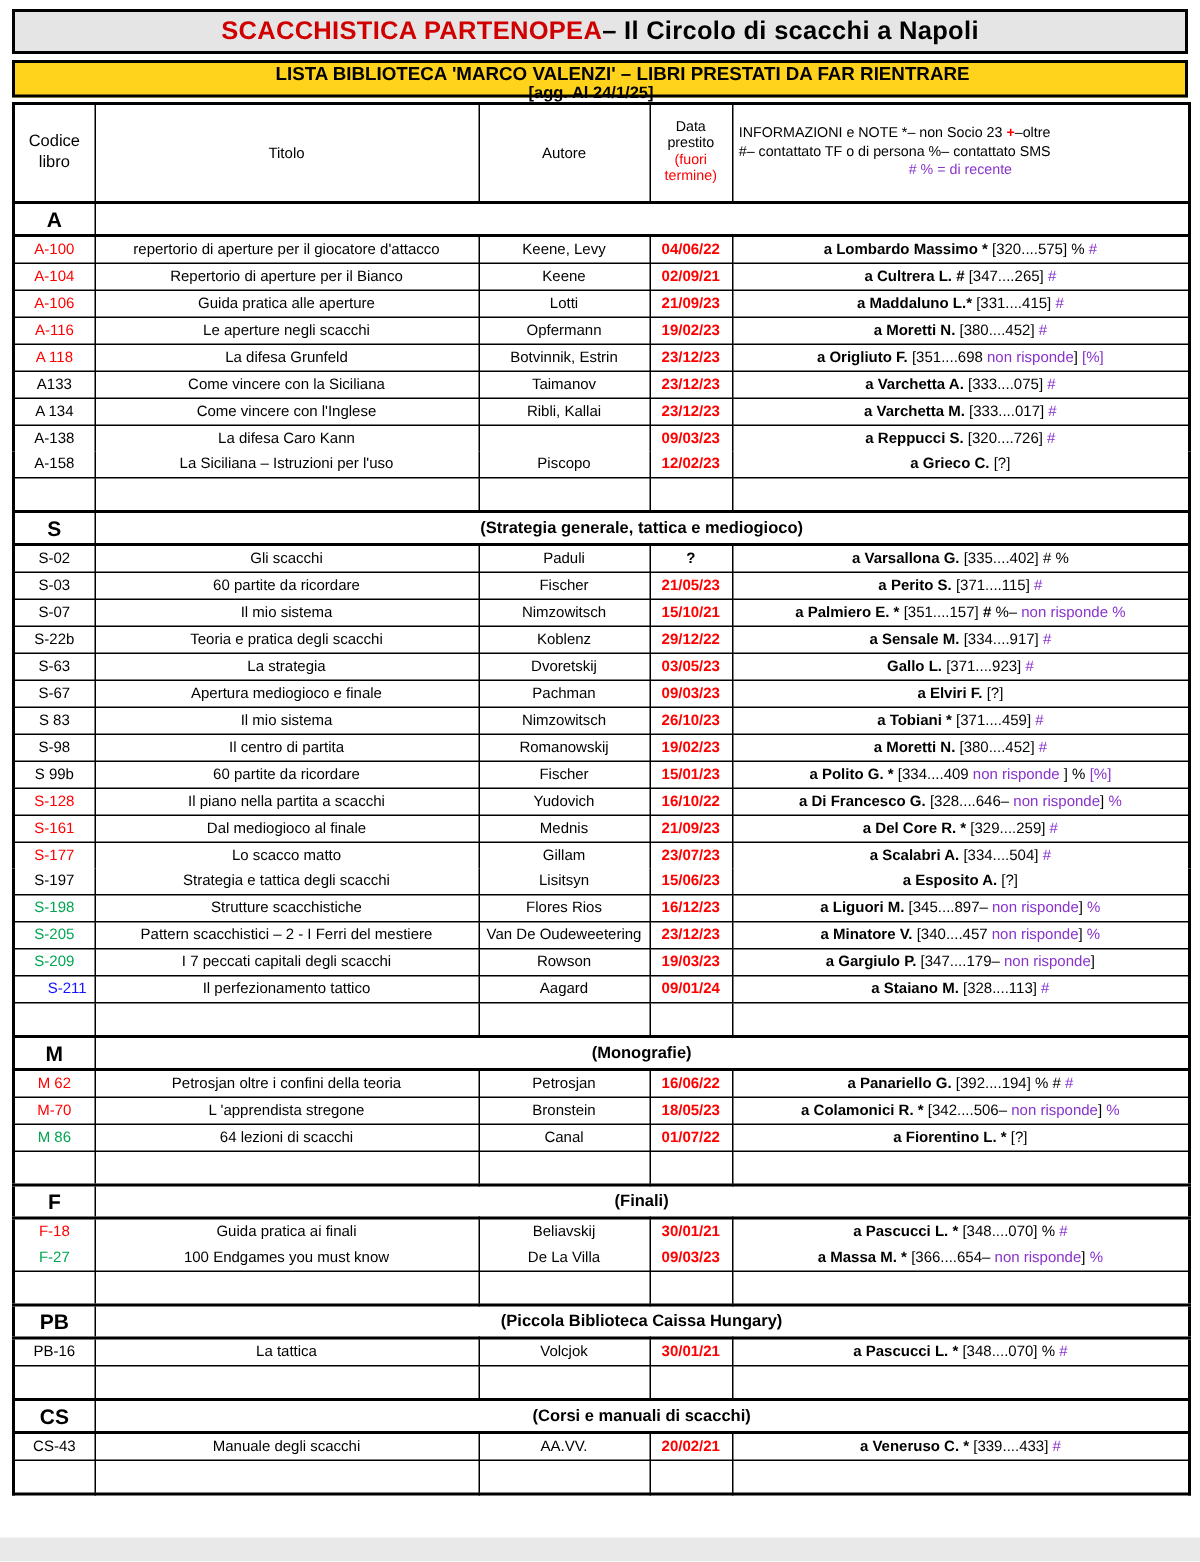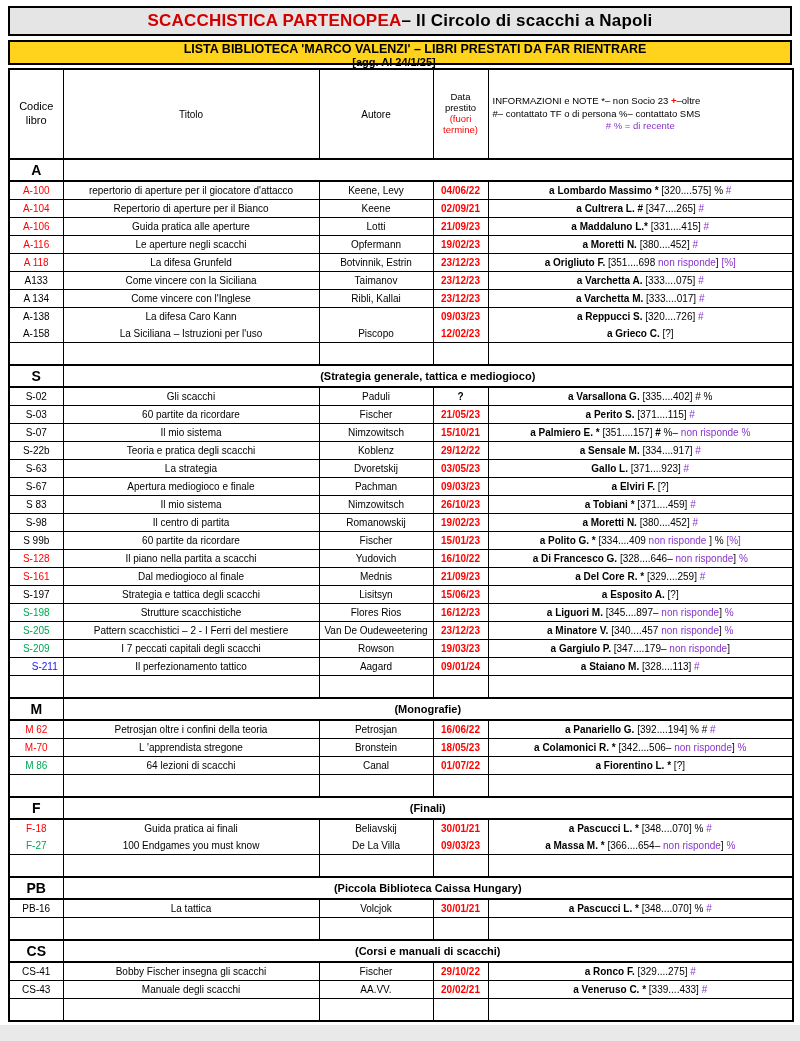--- a/index.html
+++ b/index.html
@@ -29,21 +29,21 @@
   }
   td,th{
     border:1px solid #000;font-size:10px;font-weight:normal;color:#000;
     text-align:center;vertical-align:middle;padding:0 2px;overflow:hidden;
     white-space:nowrap;
   }
   thead th{height:64px;white-space:normal;}
   th.codehdr{font-size:11px;white-space:pre-line;line-height:1.25;}
   th.datahdr{font-size:9.5px;line-height:1.15;}
   th.datahdr .red{color:#FF0000;}
-  th.infohdr{font-size:9.5px;text-align:left;line-height:1.3;padding:12px 4px;margin-left:46px;}
+  th.infohdr{font-size:9.5px;text-align:left;line-height:1.3;padding:0 4px;margin-left:46px;}
   th.infohdr .l3{display:block;text-align:center;color:#8833CC;}
   th.infohdr .plus{color:#FF0000;font-weight:bold;}
   tbody td{height:17px;line-height:17px;}
   tr.section-header td{
     height:20px;line-height:20px;font-weight:bold;border-top:2px solid #000;border-bottom:2px solid #000;
   }
   tr.section-header td.letter{font-size:14px;}
   tr.section-header td.desc{font-size:11px;}
   tr.spacer td{height:21px;}
   tr.joined td{border-top:none;}
@@ -244,20 +244,27 @@
         <td class="datec c-red">16/10/22</td>
         <td><span class="b">a Di Francesco G. </span><span>[328....646– </span><span class="p">non risponde</span><span>] </span><span class="p">%</span></td>
       </tr>
       <tr>
         <td class="c-red">S-161</td>
         <td>Dal mediogioco al finale</td>
         <td>Mednis</td>
         <td class="datec c-red">21/09/23</td>
         <td><span class="b">a Del Core R. * </span><span>[329....259] </span><span class="p">#</span></td>
       </tr>
+      <tr class="pre-join">
+        <td class="c-red">S-177</td>
+        <td>Lo scacco matto</td>
+        <td>Gillam</td>
+        <td class="datec c-red">23/07/23</td>
+        <td><span class="b">a Scalabri A. </span><span>[334....504] </span><span class="p">#</span></td>
+      </tr>
       <tr class="joined">
         <td class="c-black">S-197</td>
         <td>Strategia e tattica degli scacchi</td>
         <td>Lisitsyn</td>
         <td class="datec c-red">15/06/23</td>
         <td><span class="b">a Esposito A. </span><span>[?]</span></td>
       </tr>
       <tr>
         <td class="c-green">S-198</td>
         <td>Strutture scacchistiche</td>
@@ -366,27 +373,20 @@
         <td></td>
         <td></td>
         <td></td>
         <td></td>
       </tr>
       <tr class="section-header">
         <td class="letter">CS</td>
         <td class="desc" colspan="4">(Corsi e manuali di scacchi)</td>
       </tr>
       <tr>
-        <td class="c-black">CS-41</td>
-        <td>Bobby Fischer insegna gli scacchi</td>
-        <td>Fischer</td>
-        <td class="datec c-red">29/10/22</td>
-        <td><span class="b">a Ronco F. </span><span>[329....275] </span><span class="p">#</span></td>
-      </tr>
-      <tr>
         <td class="c-black">CS-43</td>
         <td>Manuale degli scacchi</td>
         <td>AA.VV.</td>
         <td class="datec c-red">20/02/21</td>
         <td><span class="b">a Veneruso C. * </span><span>[339....433] </span><span class="p">#</span></td>
       </tr>
       <tr class="spacer">
         <td></td>
         <td></td>
         <td></td>

